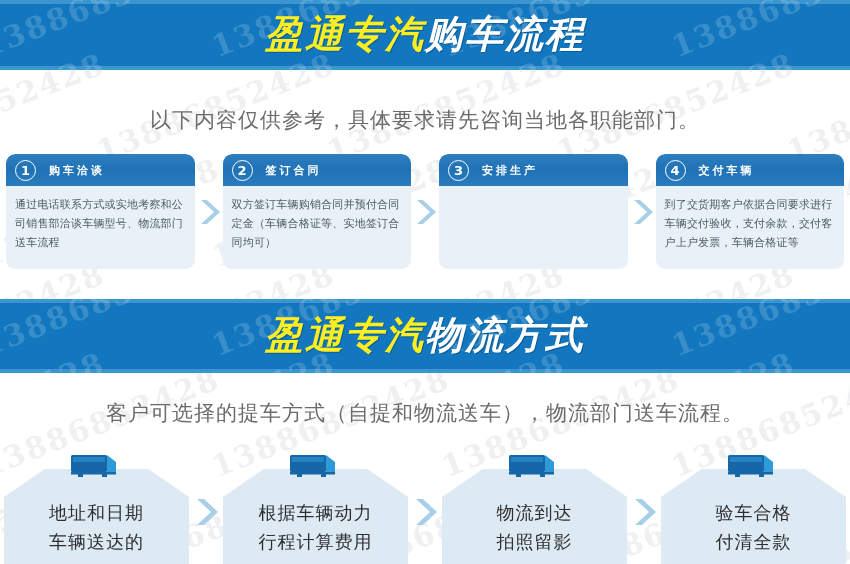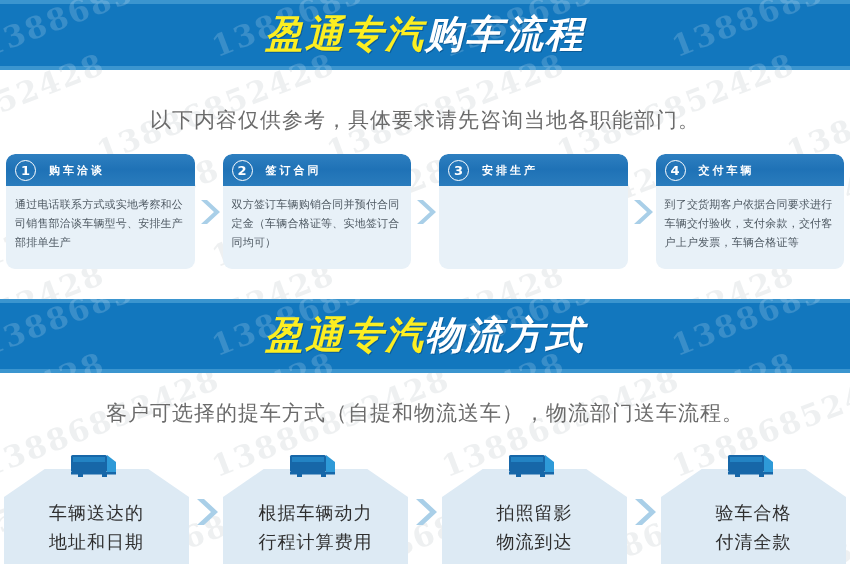--- a/index.html
+++ b/index.html
@@ -249,21 +249,21 @@
 
   <div class="subtitle" id="subtitle-one">以下内容仅供参考，具体要求请先咨询当地各职能部门。</div>
 
   <div class="steps-row">
 
     <div class="step-card">
       <div class="step-head">
         <div class="step-num">1</div>
         <div class="step-title">购车洽谈</div>
       </div>
-      <div class="step-body">通过电话联系方式或实地考察和公司销售部洽谈车辆型号、安排生产部排单生产</div>
+      <div class="step-body">通过电话联系方式或实地考察和公司销售部洽谈车辆型号、物流部门送车流程</div>
     </div>
 
     <div class="step-arrow">
       <svg width="22" height="30" viewBox="0 0 22 30" aria-hidden="true">
         <path d="M3 3 L16 15 L3 27 L9 27 L22 15 L9 3 Z" fill="currentColor"></path>
       </svg>
     </div>
 
     <div class="step-card">
       <div class="step-head">
@@ -331,22 +331,22 @@
           <rect x="2" y="3" width="36" height="17" rx="1.5" fill="#1767a8"></rect>
           <rect x="4" y="5" width="32" height="5" fill="#2e9ad8" opacity="0.55"></rect>
           <path d="M38 3 L47 10 L47 20 L38 20 Z" fill="#2e9ad8"></path>
           <rect x="2" y="20" width="45" height="2.5" fill="#1767a8"></rect>
           <rect x="9" y="22" width="5" height="3" fill="#1767a8"></rect>
           <rect x="33" y="22" width="5" height="3" fill="#1767a8"></rect>
         </svg>
       </div>
       <div class="hex-shape">
         <div class="hex-label">
+          <div>地址和日期</div>
           <div>车辆送达的</div>
-          <div>地址和日期</div>
         </div>
       </div>
     </div>
 
     <div class="hex-arrow">
       <svg width="24" height="34" viewBox="0 0 24 34" aria-hidden="true">
         <path d="M3 4 L17 17 L3 30 L10 30 L24 17 L10 4 Z" fill="currentColor"></path>
       </svg>
     </div>
 
@@ -381,22 +381,22 @@
           <rect x="2" y="3" width="36" height="17" rx="1.5" fill="#1767a8"></rect>
           <rect x="4" y="5" width="32" height="5" fill="#2e9ad8" opacity="0.55"></rect>
           <path d="M38 3 L47 10 L47 20 L38 20 Z" fill="#2e9ad8"></path>
           <rect x="2" y="20" width="45" height="2.5" fill="#1767a8"></rect>
           <rect x="9" y="22" width="5" height="3" fill="#1767a8"></rect>
           <rect x="33" y="22" width="5" height="3" fill="#1767a8"></rect>
         </svg>
       </div>
       <div class="hex-shape">
         <div class="hex-label">
+          <div>物流到达</div>
           <div>拍照留影</div>
-          <div>物流到达</div>
         </div>
       </div>
     </div>
 
     <div class="hex-arrow">
       <svg width="24" height="34" viewBox="0 0 24 34" aria-hidden="true">
         <path d="M3 4 L17 17 L3 30 L10 30 L24 17 L10 4 Z" fill="currentColor"></path>
       </svg>
     </div>
 

